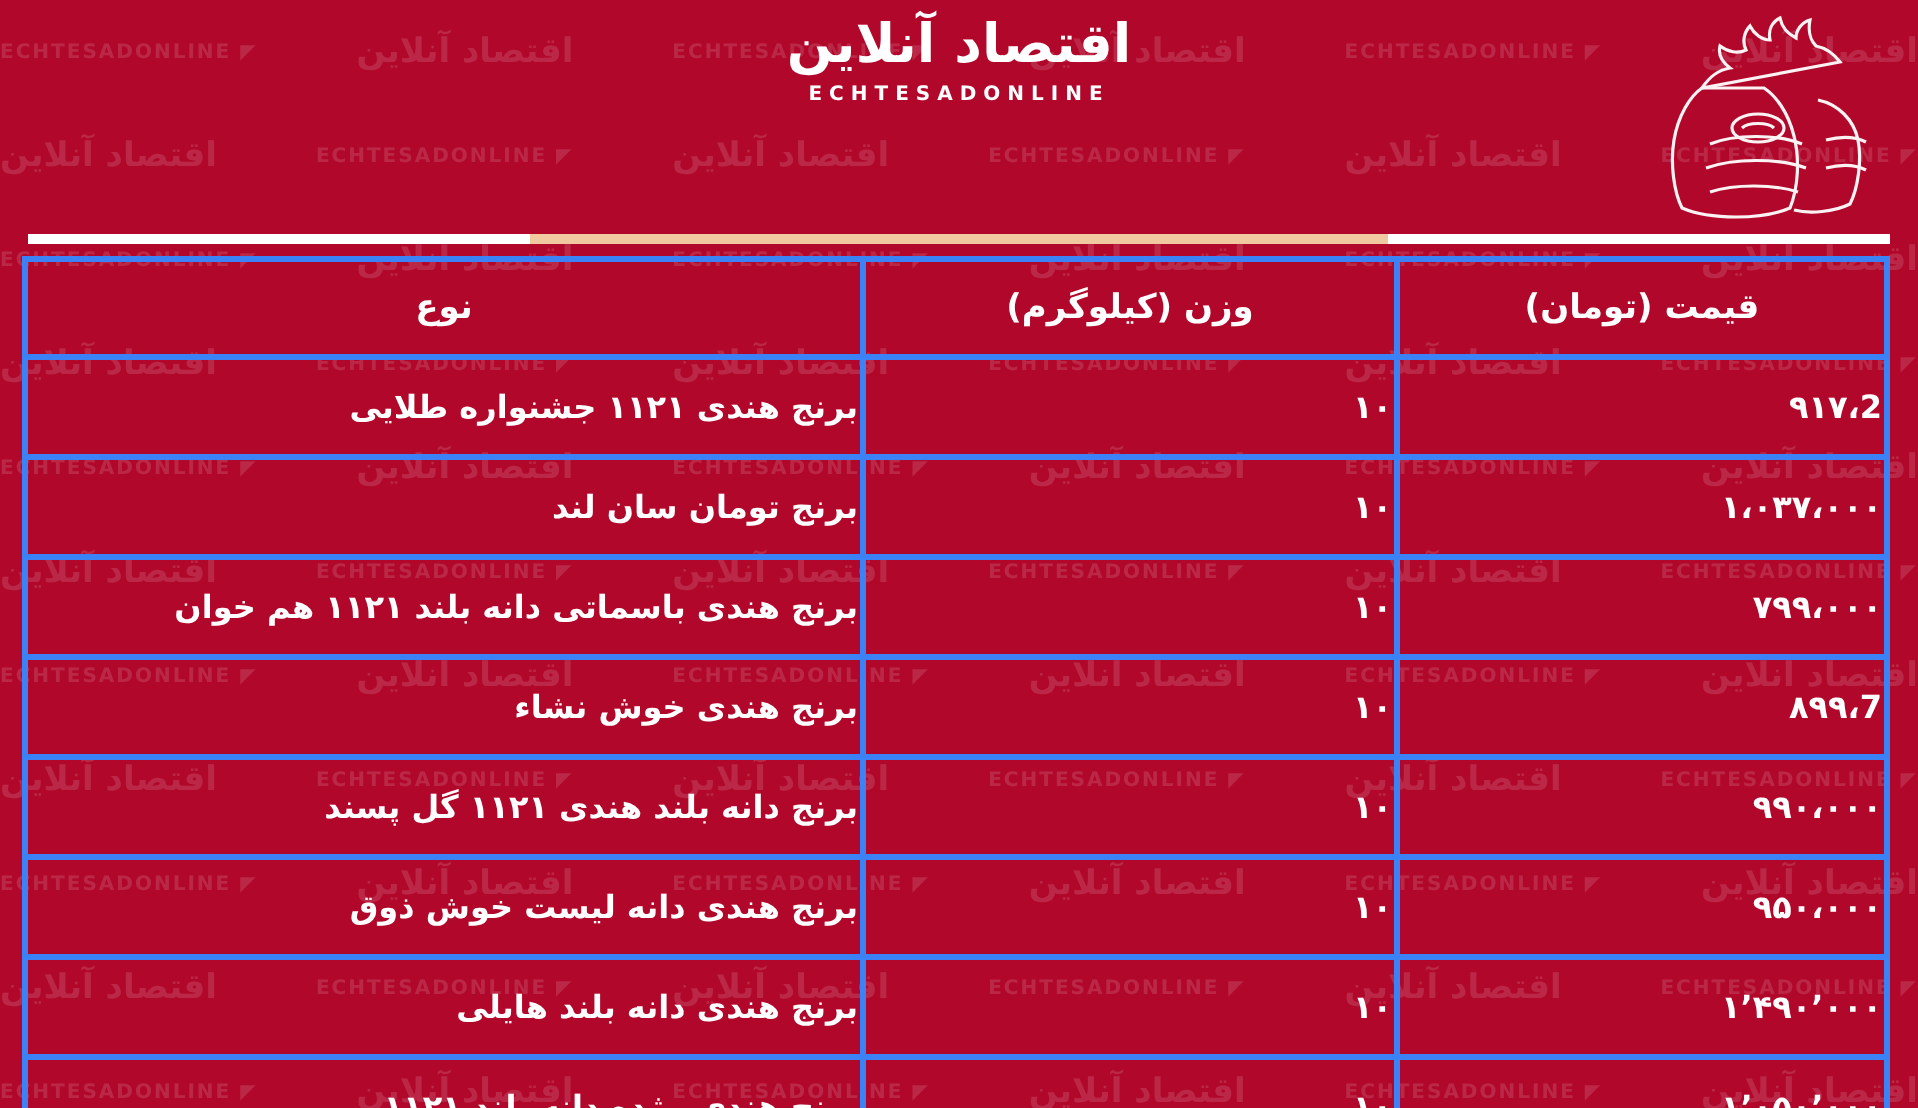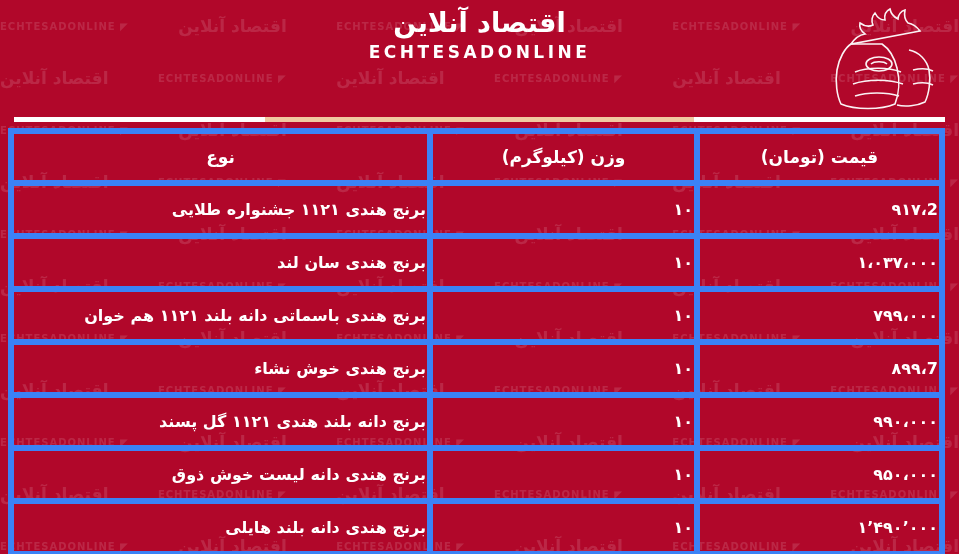--- a/index.html
+++ b/index.html
@@ -68,21 +68,21 @@
     flex-direction: column;
     align-items: center;
   }
   .brand-main {
     font-size: 27px;
     font-weight: bold;
     letter-spacing: 0px;
     line-height: 1.1;
   }
   .brand-sub {
-    font-size: 17px;
+    font-size: 10px;
     letter-spacing: 3.5px;
     margin-top: 4px;
     font-weight: bold;
   }
   .page-title {
     position: absolute;
     top: 58px;
     left: 0;
     right: 0;
     text-align: center;
@@ -106,21 +106,21 @@
   .table-wrap {
     padding: 0 14px;
   }
   table.price-table {
     width: 931px;
     border-collapse: collapse;
     table-layout: fixed;
   }
   table.price-table th,
   table.price-table td {
-    border: 6px solid #3b82f6;
+    border: 3px solid #3b82f6;
     text-align: center;
     vertical-align: middle;
     color: #ffffff;
   }
   table.price-table th {
     height: 44px;
     font-size: 17px;
     font-weight: bold;
   }
   table.price-table td {
@@ -277,21 +277,21 @@
       </thead>
       <tbody id="table-body">
           <tr>
             <td>۹۱۷،2</td>
             <td>۱۰</td>
             <td>برنج هندی ۱۱۲۱ جشنواره طلایی</td>
           </tr>
           <tr>
             <td>۱،۰۳۷،۰۰۰</td>
             <td>۱۰</td>
-            <td>برنج هندی سان لند</td>
+            <td>برنج تومان سان لند</td>
           </tr>
           <tr>
             <td>۷۹۹،۰۰۰</td>
             <td>۱۰</td>
             <td>برنج هندی باسماتی دانه بلند ۱۱۲۱ هم خوان</td>
           </tr>
           <tr>
             <td>۸۹۹،7</td>
             <td>۱۰</td>
             <td>برنج هندی خوش نشاء</td>

